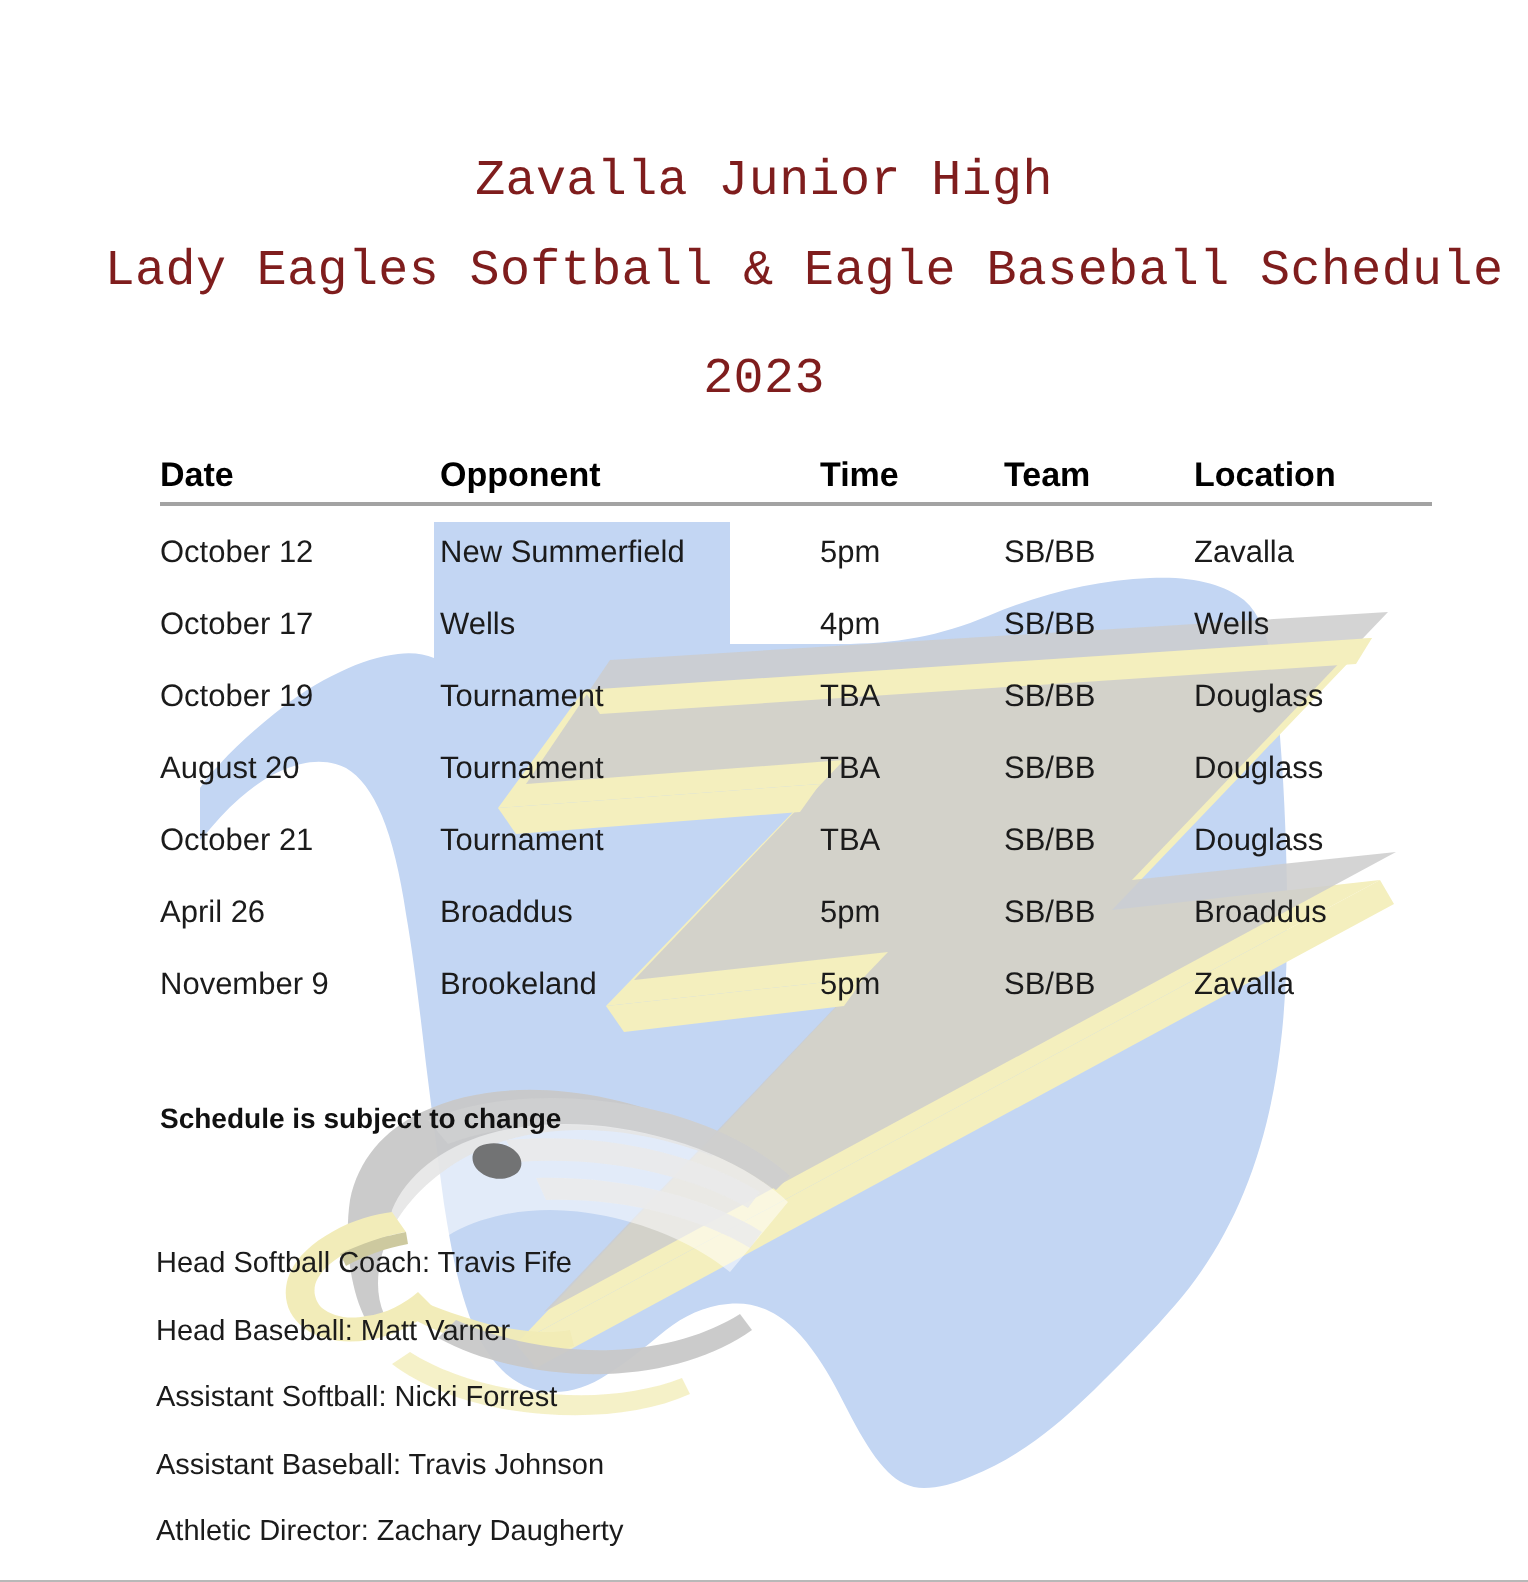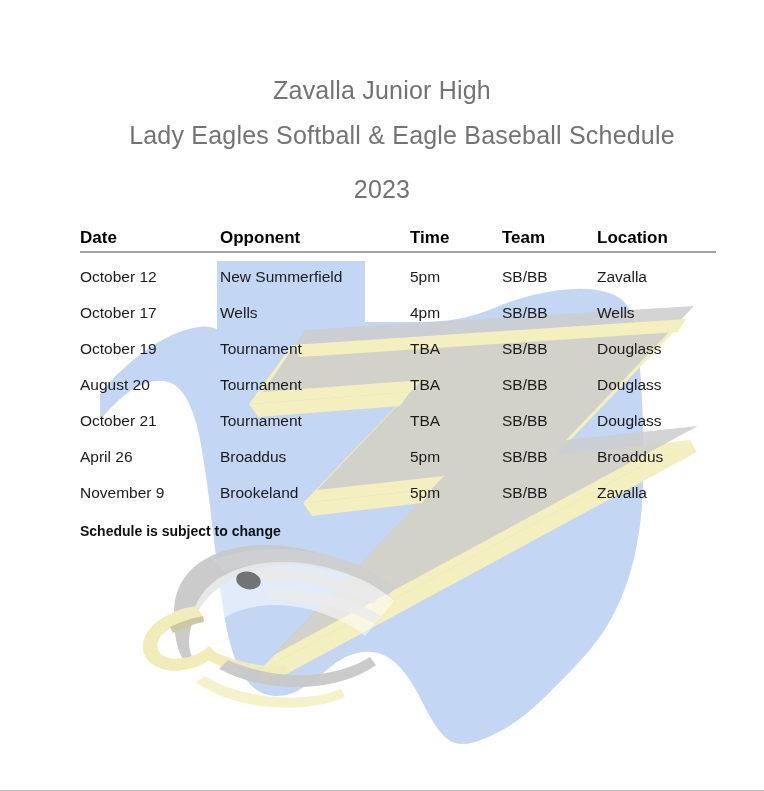--- a/index.html
+++ b/index.html
@@ -41,22 +41,22 @@
     width: 764px;
     height: 791px;
   }
 
   
   .titles {
     text-align: center;
     padding-top: 78px;
   }
   .title-line {
-    font-family: Liberation Sans, sans-serif;
-    color: #737373;
+    font-family: Liberation Mono, monospace;
+    color: #7f1d1d;
     letter-spacing: 0.2px;
   }
   .title-1 { font-size: 25px; line-height: 1.0; }
   .title-2 { font-size: 25px; line-height: 1.0; margin-top: 20px; padding-left: 40px; }
   .title-3 { font-size: 25px; line-height: 1.0; margin-top: 29px; }
 
   
   .table-wrap {
     margin-top: 26px;
     padding-left: 80px;
@@ -89,21 +89,21 @@
   table.schedule tr.first-row td { padding-top: 6px; }
 
   col.c-date { width: 140px; }
   col.c-opp  { width: 190px; }
   col.c-time { width: 92px; }
   col.c-team { width: 95px; }
   col.c-loc  { width: 119px; }
 
   
   .note {
-    margin-top: 12px;
+    margin-top: 40px;
     padding-left: 80px;
     font-size: 14px;
     font-weight: bold;
     color: #111111;
   }
   .staff {
     margin-top: 58px;
     padding-left: 78px;
   }
   .staff-line {
@@ -352,15 +352,22 @@
               <td>5pm</td>
               <td>SB/BB</td>
               <td>Zavalla</td>
             </tr>
           </tbody>
       </table>
     </div>
 
     <div class="note">Schedule is subject to change</div>
 
+    <div class="staff">
+        <div class="staff-line">Head Softball Coach: Travis Fife</div>
+        <div class="staff-line">Head Baseball: Matt Varner</div>
+        <div class="staff-line">Assistant Softball: Nicki Forrest</div>
+        <div class="staff-line">Assistant Baseball: Travis Johnson</div>
+        <div class="staff-line">Athletic Director: Zachary Daugherty</div>
+      </div>
 
   </div>
 </div>
 
 </body></html>

